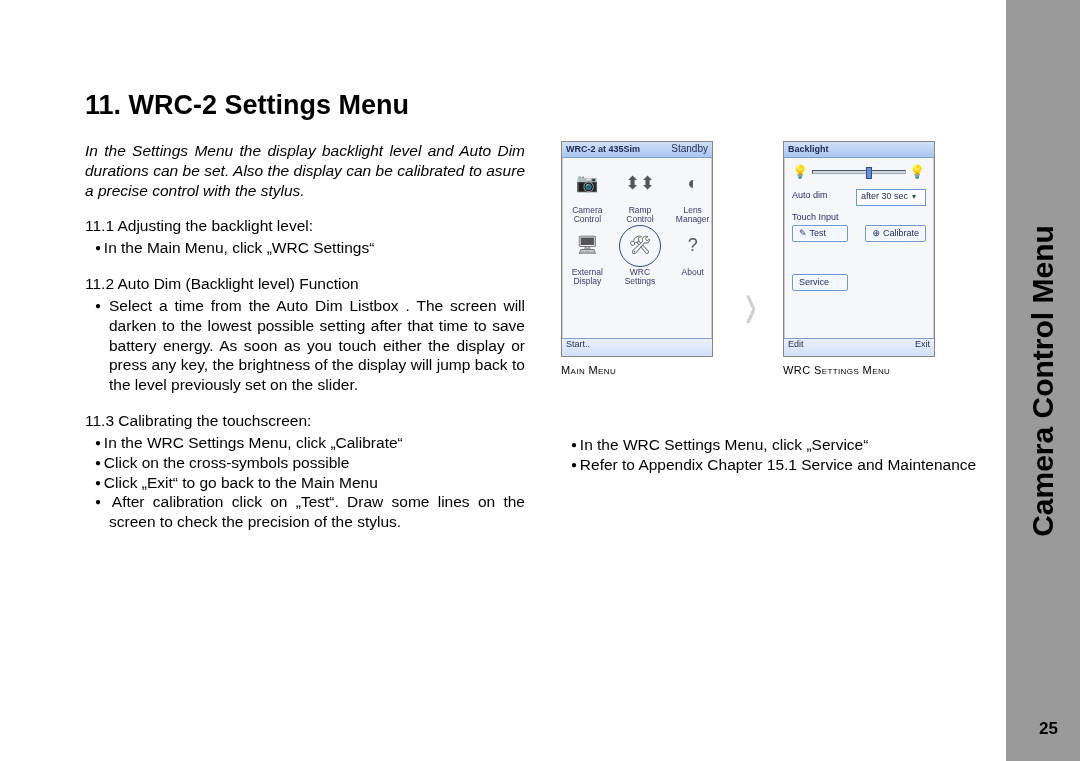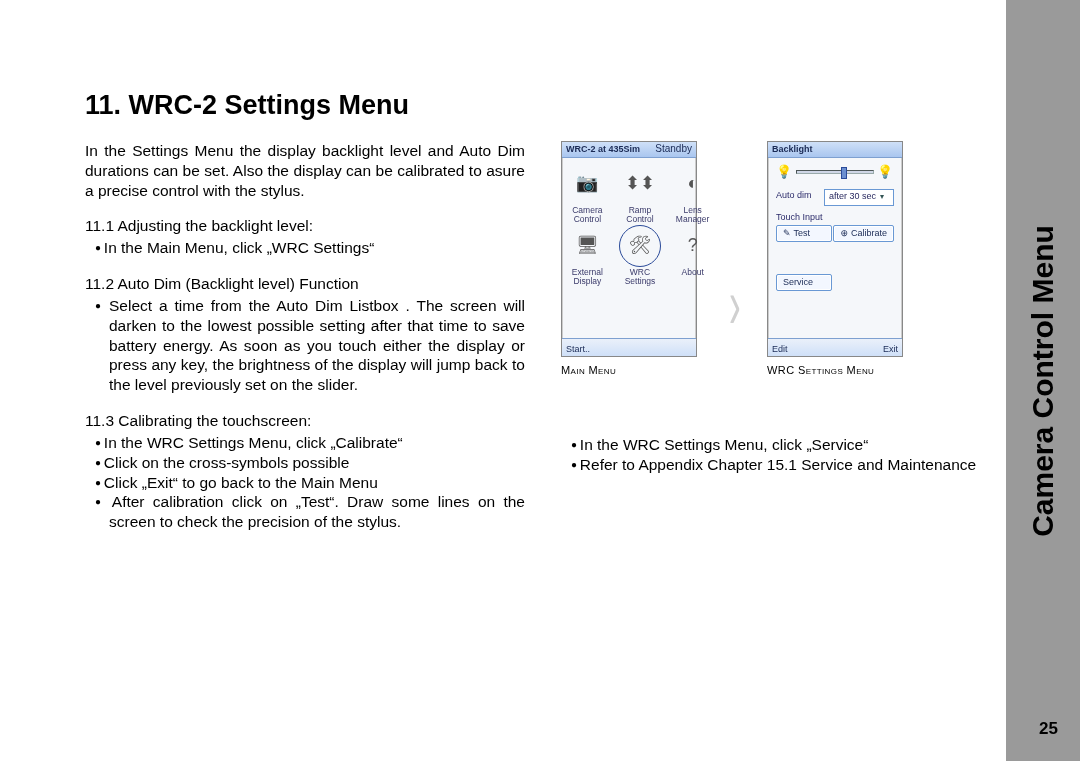--- a/index.html
+++ b/index.html
@@ -10,33 +10,33 @@
     position: absolute; left: 50%; top: 50%; transform: translate(-50%,-50%) rotate(-90deg);
     color: #000; font-weight: bold; font-size: 30px; white-space: nowrap;
     font-family: Arial, Helvetica, sans-serif;
   }
   .page-number { position: absolute; right: 22px; bottom: 22px; font-weight: bold; font-size: 17px; }
   .content { position: absolute; left: 85px; top: 90px; width: 900px; }
   h1 { font-size: 27px; font-weight: bold; margin-bottom: 20px; font-family: Arial, Helvetica, sans-serif; }
   .cols { display: flex; gap: 36px; }
   .col-left { width: 440px; font-size: 15.5px; line-height: 1.28; }
   .col-right { width: 420px; font-size: 15.5px; line-height: 1.28; }
-  .para { text-align: justify; }
+  .para { text-align: justify; font-style: italic; }
   .subhead { font-weight: normal; margin-top: 16px; margin-bottom: 2px; font-size: 15.5px; }
   ul.bullets { list-style: none; padding-left: 10px; }
   ul.bullets li { padding-left: 14px; text-indent: -14px; text-align: justify; margin: 0; }
   ul.bullets li::before { content: "● "; font-size: 10px; position: relative; top: -2px; }
   .figs { display: flex; gap: 26px; margin-bottom: 8px; align-items:flex-start; }
   .fig { display:flex; flex-direction:column; align-items:flex-start; }
   .caption { font-size: 11px; font-variant: small-caps; letter-spacing: 0.4px; margin-top: 6px; }
-  .screen { border: 1px solid #888; background: #f5f7fa; width: 136px; height: 216px; position: relative; font-family: Tahoma, sans-serif; font-size: 10px; color: #2a2a60; box-shadow: 0 0 0 1px #ccc inset; }
+  .screen { border: 1px solid #888; background: #f5f7fa; width: 152px; height: 216px; position: relative; font-family: Tahoma, sans-serif; font-size: 10px; color: #2a2a60; box-shadow: 0 0 0 1px #ccc inset; }
   .titlebar { height: 16px; background: linear-gradient(#cfe0f8,#a9c6ef); border-bottom:1px solid #7ea0d0; display:flex; align-items:center; padding:0 4px; font-size:9px; color:#1a2a55; }
   .titlebar .t-left { font-weight:bold; }
   .titlebar .t-right { margin-left:auto; font-size:10px; }
-  .footbar { position:absolute; bottom:0; left:0; right:0; height:18px; background: linear-gradient(#eaf0fa,#cfe0f8); border-top:1px solid #7ea0d0; display:flex; align-items:flex-end; padding:0 4px; font-size:9px; color:#1a2a55; }
+  .footbar { position:absolute; bottom:0; left:0; right:0; height:18px; background: linear-gradient(#eaf0fa,#cfe0f8); border-top:1px solid #7ea0d0; display:flex; align-items:flex-start; padding:0 4px; font-size:9px; color:#1a2a55; }
   .footbar .fb-right { margin-left:auto; }
   .iconcell { width:48px; height:60px; text-align:center; }
   .iconcell .icolabel { font-size:8.5px; color:#3a3a6a; line-height:1; margin-top:2px; }
   .iconbox { width:40px; height:40px; margin:0 auto; border-radius:4px; display:flex; align-items:center; justify-content:center; font-size:18px; color:#555; }
   .iconbox.sel { outline:1.5px solid #2a4a99; border-radius:50%; }
   .grid6 { display:flex; flex-wrap:wrap; width:156px; margin:6px auto 0; gap:2px; justify-content:space-around; }
   .panel-body { padding:6px 8px; }
   .section-label { font-size:9px; color:#2b2b6a; margin-bottom:2px; }
   .slider-row { display:flex; align-items:center; gap:4px; margin-bottom:8px; }
   .bulb { font-size:13px; }

